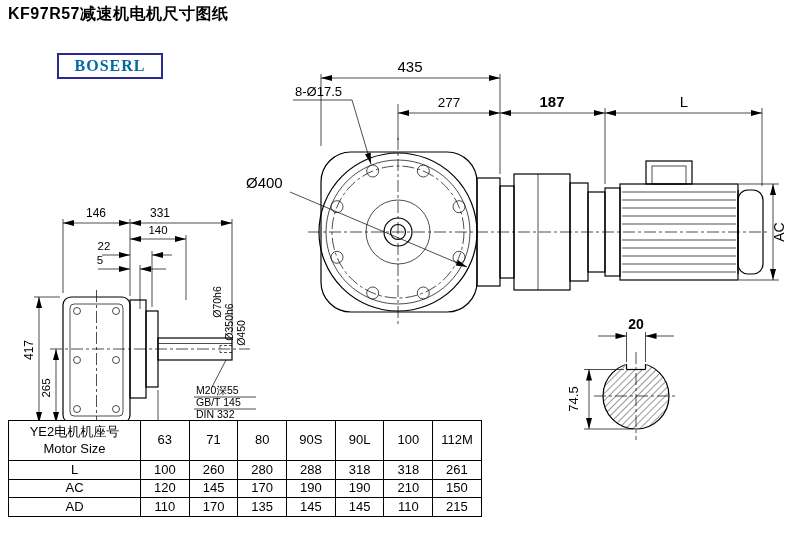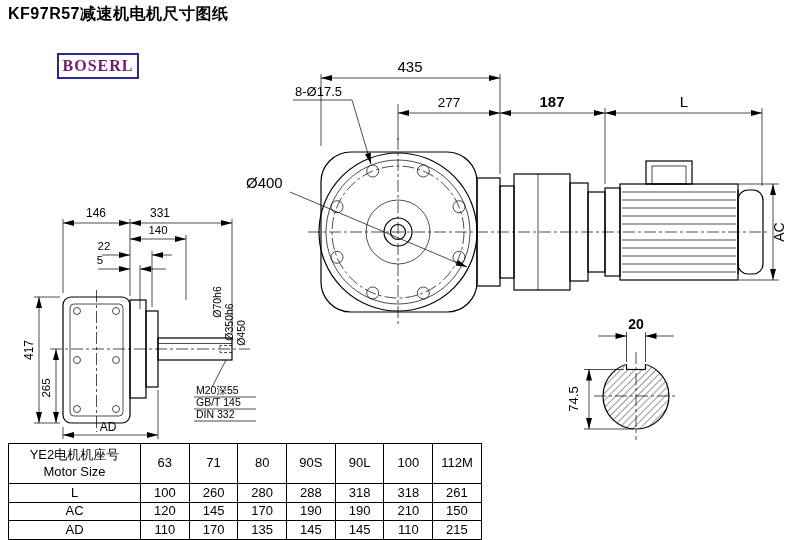--- a/index.html
+++ b/index.html
@@ -1,31 +1,31 @@
 <!DOCTYPE html>
 <html><head>
 <meta charset="utf-8">
 <style>
   * { margin:0; padding:0; box-sizing:border-box; }
   html,body { background:#fff; }
   body { font-family:"Liberation Sans", sans-serif; color:#000; }
   .screen { position:relative; width:800px; height:540px; background:#fff; overflow:hidden; }
   .title { position:absolute; left:8px; top:4px; font-size:16px; font-weight:bold; letter-spacing:.5px; }
-  .logo { position:absolute; left:57px; top:53px; width:82px; height:26px; border:2px solid #2b2b8f;
-          color:#701a75; font-family:"Liberation Serif", serif; font-weight:bold; font-size:16px;
+  .logo { position:absolute; left:57px; top:53px; width:106px; height:26px; border:2px solid #2b2b8f;
+          color:#0369a1; font-family:"Liberation Serif", serif; font-weight:bold; font-size:16px;
           display:flex; align-items:center; justify-content:center; letter-spacing:1px; background:#fff; }
   svg.draw { position:absolute; left:0; top:0; }
   svg text { font-family:"Liberation Sans", sans-serif; fill:#000; }
   .ln { fill:none; stroke:#000; stroke-width:1.2; }
   .tn { fill:none; stroke:#000; stroke-width:0.7; }
   .cl { stroke-dasharray:12 3 3 3; }
   .dsh { stroke-dasharray:3 2; }
   .dim { marker-start:url(#arr); marker-end:url(#arr); }
   .de  { marker-end:url(#arr); }
-  .spec-table { position:absolute; left:8px; top:443px; border-collapse:collapse; table-layout:fixed; background:#fff;padding-left:13px; }
+  .spec-table { position:absolute; left:8px; top:420px; border-collapse:collapse; table-layout:fixed; background:#fff;padding-left:13px; }
   .spec-table th, .spec-table td { border:1.3px solid #000; text-align:center; vertical-align:middle;
       font-size:13px; font-weight:normal; padding:0; line-height:1.25; }
   .spec-table tr.hdr th { height:40px; }
   .spec-table tr.datarow td { height:18.5px; }
 </style>
 </head>
 <body>
 
 <div class="screen">
 

